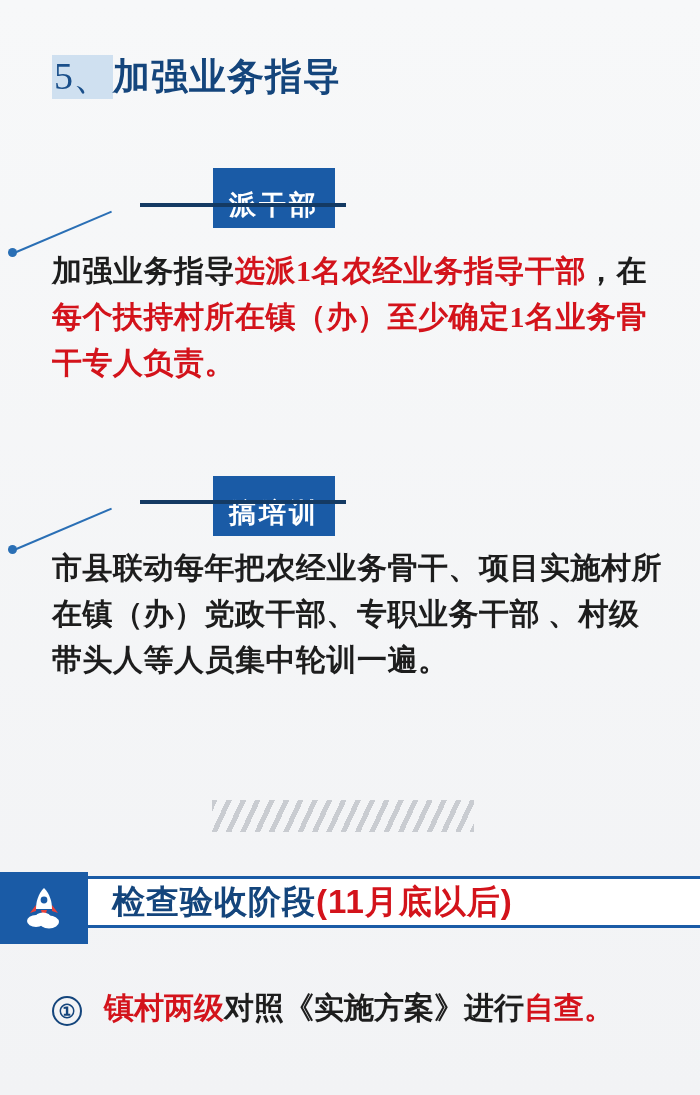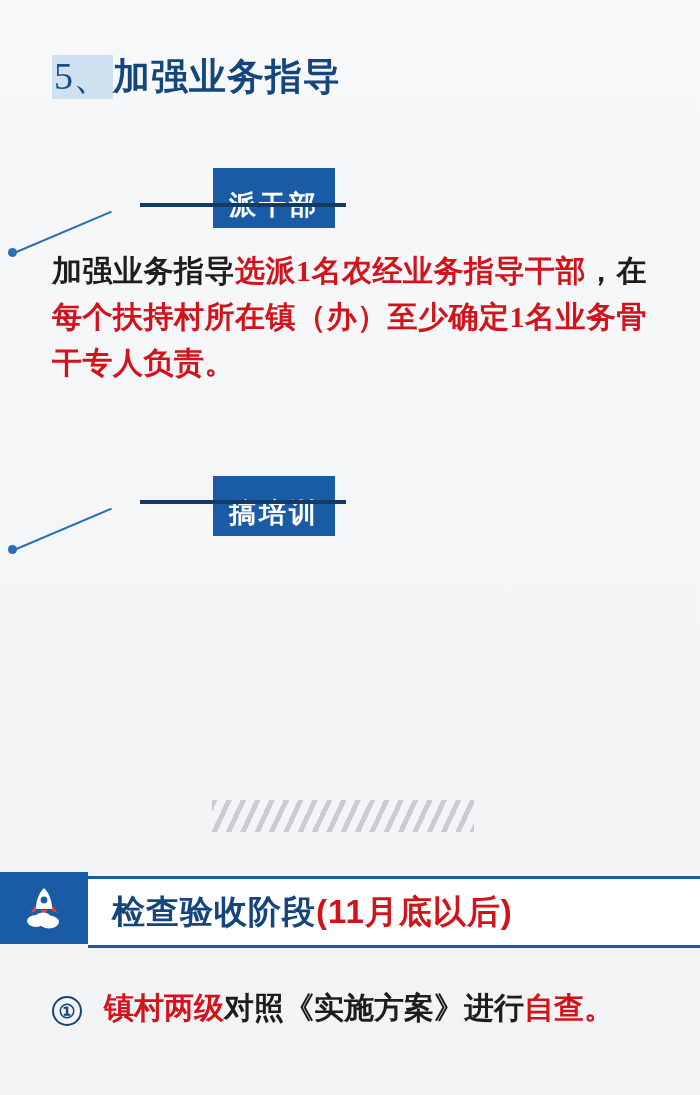--- a/index.html
+++ b/index.html
@@ -129,21 +129,21 @@
     top: 0;
     width: 88px;
     height: 72px;
     background: #1a5ba6;
   }
   .banner-bar {
     position: absolute;
     left: 88px;
     top: 4px;
     width: 612px;
-    height: 72px;
+    height: 52px;
     background: #ffffff;
     border-top: 3px solid #1a5ba6;
     border-bottom: 3px solid #1a5ba6;
     box-sizing: border-box;
     display: flex;
     align-items: center;
     padding-left: 24px;
   }
   .banner-text {
     font-size: 33px;
@@ -212,20 +212,23 @@
   <div class="para" style="left:52px; top:248px; width:600px;">
     <span class="dark">加强业务指导</span><span class="red">选派1名农经业务指导</span><span class="red">干部</span><span class="dark">，在</span><span class="red">每个扶持村所在镇（办）至</span><span class="red">少确定1名业务骨干专人负责。</span>
   </div>
 
   <div class="conn-dot" style="left:8px; top:545px;"></div>
   <div class="conn-line" style="left:14px; top:549px; width:106px; transform:rotate(-23deg);"></div>
   <div class="tag-underline" style="left:140px; top:500px; width:48px;"></div>
   <div class="tag" style="left:188px; top:476px;">搞培训</div>
   <div class="tag-underline" style="left:188px; top:500px; width:158px;"></div>
 
+  <div class="para" style="left:52px; top:545px; width:610px;">
+    <span class="dark">市县联动每年把农经业务骨干、项目</span><span class="dark">实施村所在镇（办）党政干部、专职</span><span class="dark">业务干部 、村级带头人等人员集中</span><span class="dark">轮训一遍。</span>
+  </div>
 
   <div class="hatch"></div>
 
   <div class="banner">
     <div class="banner-badge">
       <svg class="rocket" width="52" height="52" viewBox="0 0 52 52">
         <path d="M26 6 C32 12 34 20 34 27 L18 27 C18 20 20 12 26 6 Z" fill="#ffffff"></path>
         <circle cx="26" cy="18" r="3.4" fill="#1a5ba6"></circle>
         <path d="M18 23 L12 31 L18 29 Z" fill="#e8413a"></path>
         <path d="M34 23 L40 31 L34 29 Z" fill="#e8413a"></path>

